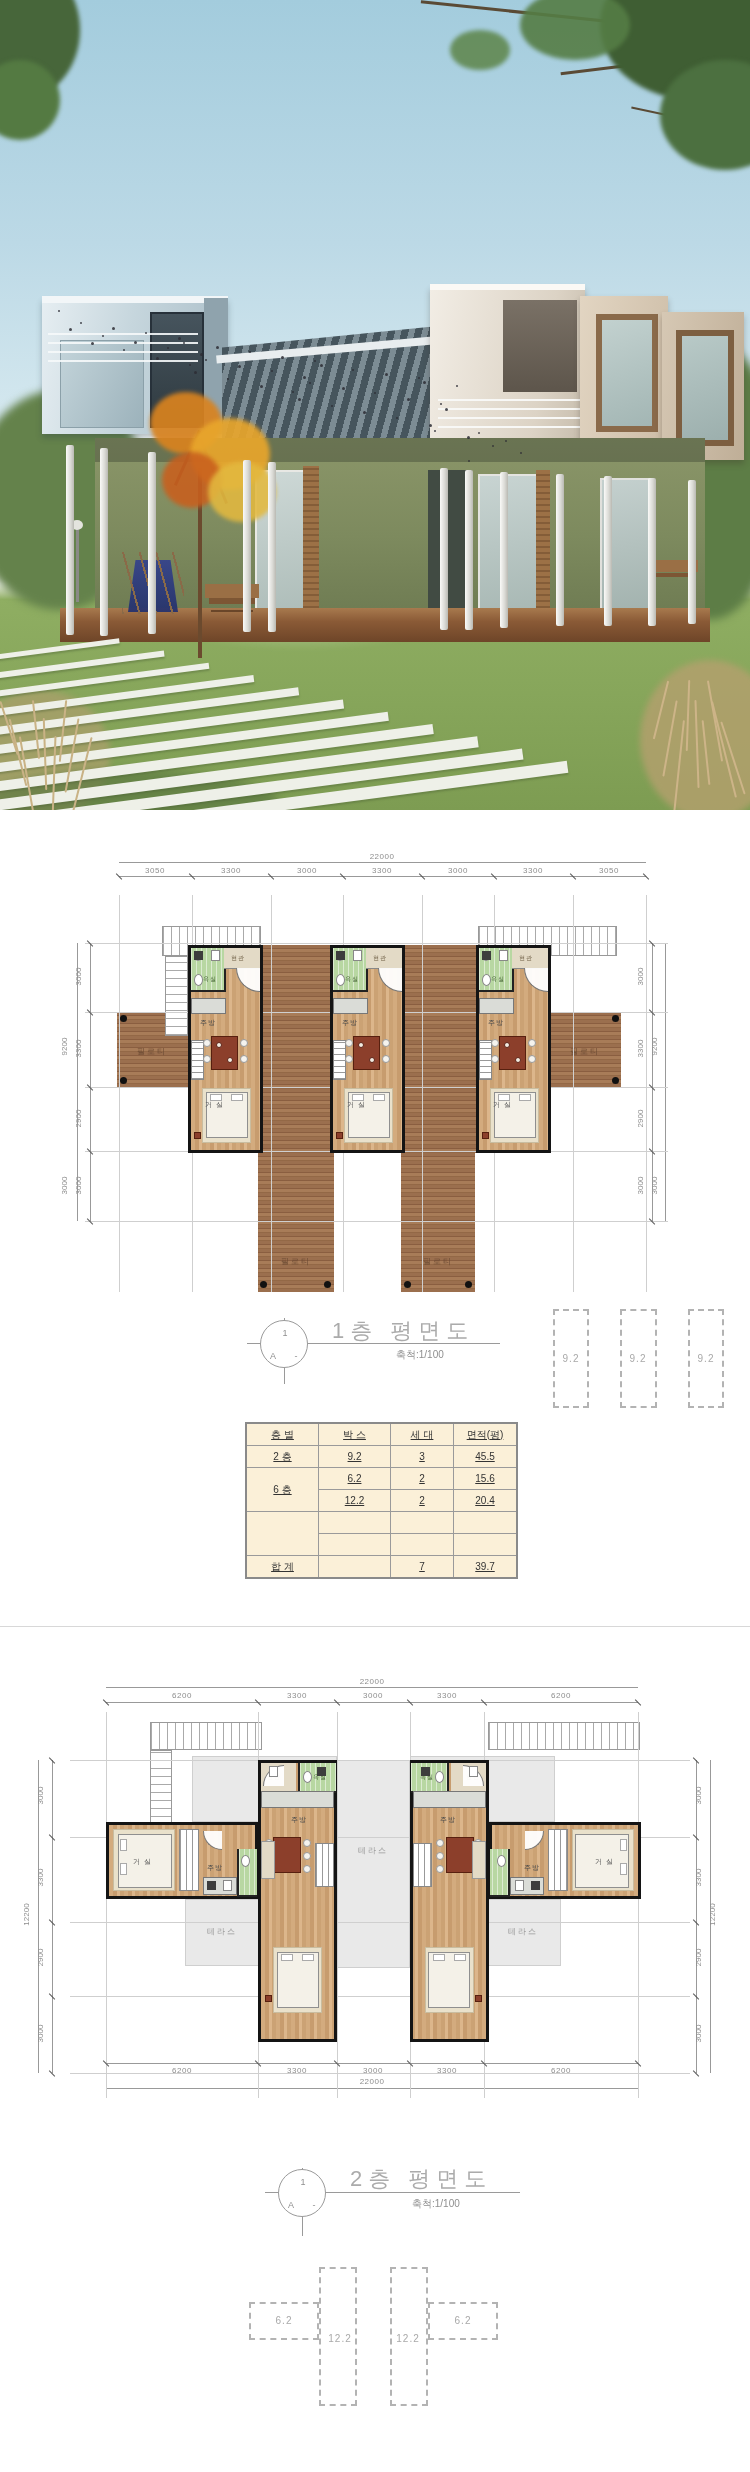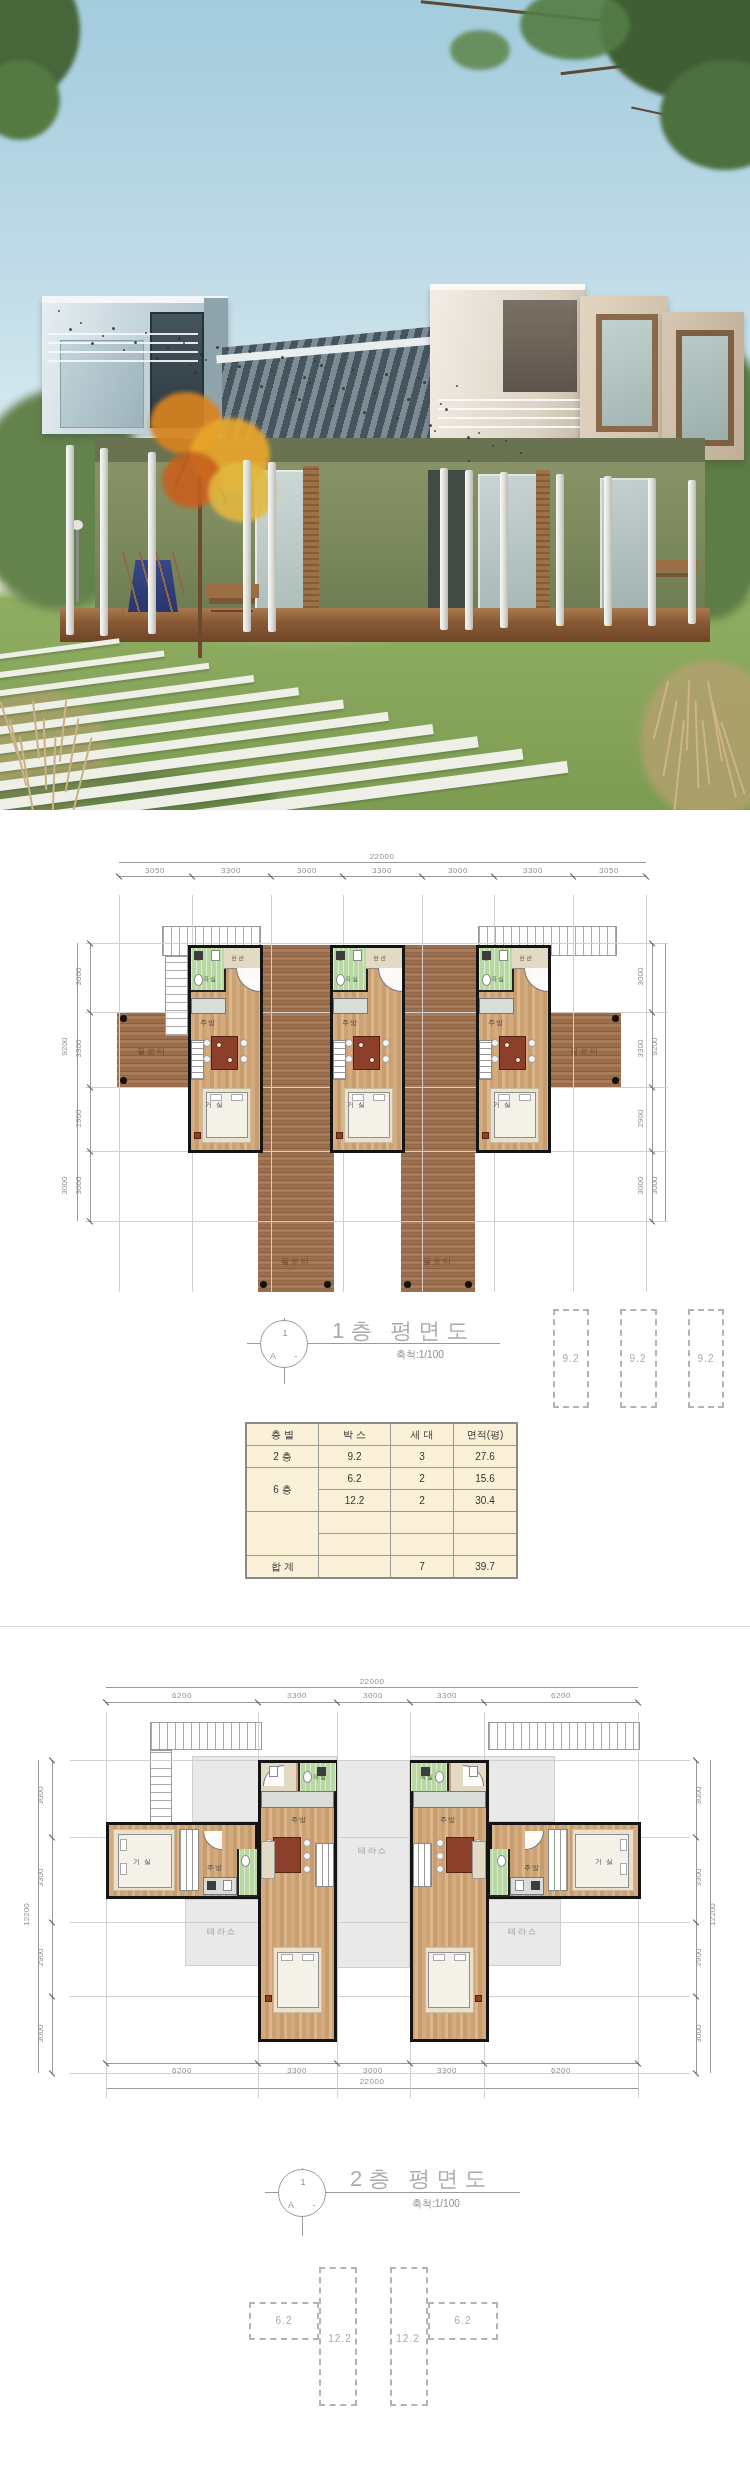--- a/index.html
+++ b/index.html
@@ -52,21 +52,21 @@
   
   .tcirc{position:absolute;width:48px;height:48px;border:1px solid #9a9a9a;border-radius:50%;background:#fff;box-sizing:border-box;}
   .tline{position:absolute;background:#9a9a9a;}
   .ttext{position:absolute;font-size:22px;color:#ababab;letter-spacing:6px;white-space:nowrap;}
   .tscale{position:absolute;font-size:10px;color:#8f8f8f;white-space:nowrap;}
   .tsm{position:absolute;font-size:9px;color:#8f8f8f;transform:translate(-50%,-50%);}
   
   #sumtab{position:absolute;left:245px;top:1422px;border-collapse:collapse;background:#fbf0d8;}
   #sumtab td{border:1px solid #9a9a9a;font-size:10px;color:#333;text-align:center;padding:0;height:21px;}
   #sumtab tr td:first-child{width:71px;}
-  #sumtab td{width:62px;}
+  #sumtab td{width:62px;text-decoration:underline;}
   .divider{position:absolute;left:0;top:1626px;width:750px;height:1px;background:#d8d8d8;}
   .mir{transform:scaleX(-1);}
   .unmir{transform:scaleX(-1);}
 </style>
 </head>
 <body>
 
 <div id="page">
 
   <div id="photo">
@@ -290,32 +290,32 @@
         <tr>
       <td>층 별</td>
       <td>박 스</td>
       <td>세 대</td>
       <td>면적(평)</td>
     </tr>
     <tr>
       <td>2 층</td>
       <td>9.2</td>
       <td>3</td>
-      <td>27.6</td>
+      <td>45.5</td>
     </tr>
     <tr>
       <td rowspan="2">6 층</td>
       <td>6.2</td>
       <td>2</td>
       <td>15.6</td>
     </tr>
     <tr>
       <td>12.2</td>
       <td>2</td>
-      <td>30.4</td>
+      <td>20.4</td>
     </tr>
     <tr>
       <td rowspan="2"></td>
       <td></td>
       <td></td>
       <td></td>
     </tr>
     <tr>
       <td></td>
       <td></td>

